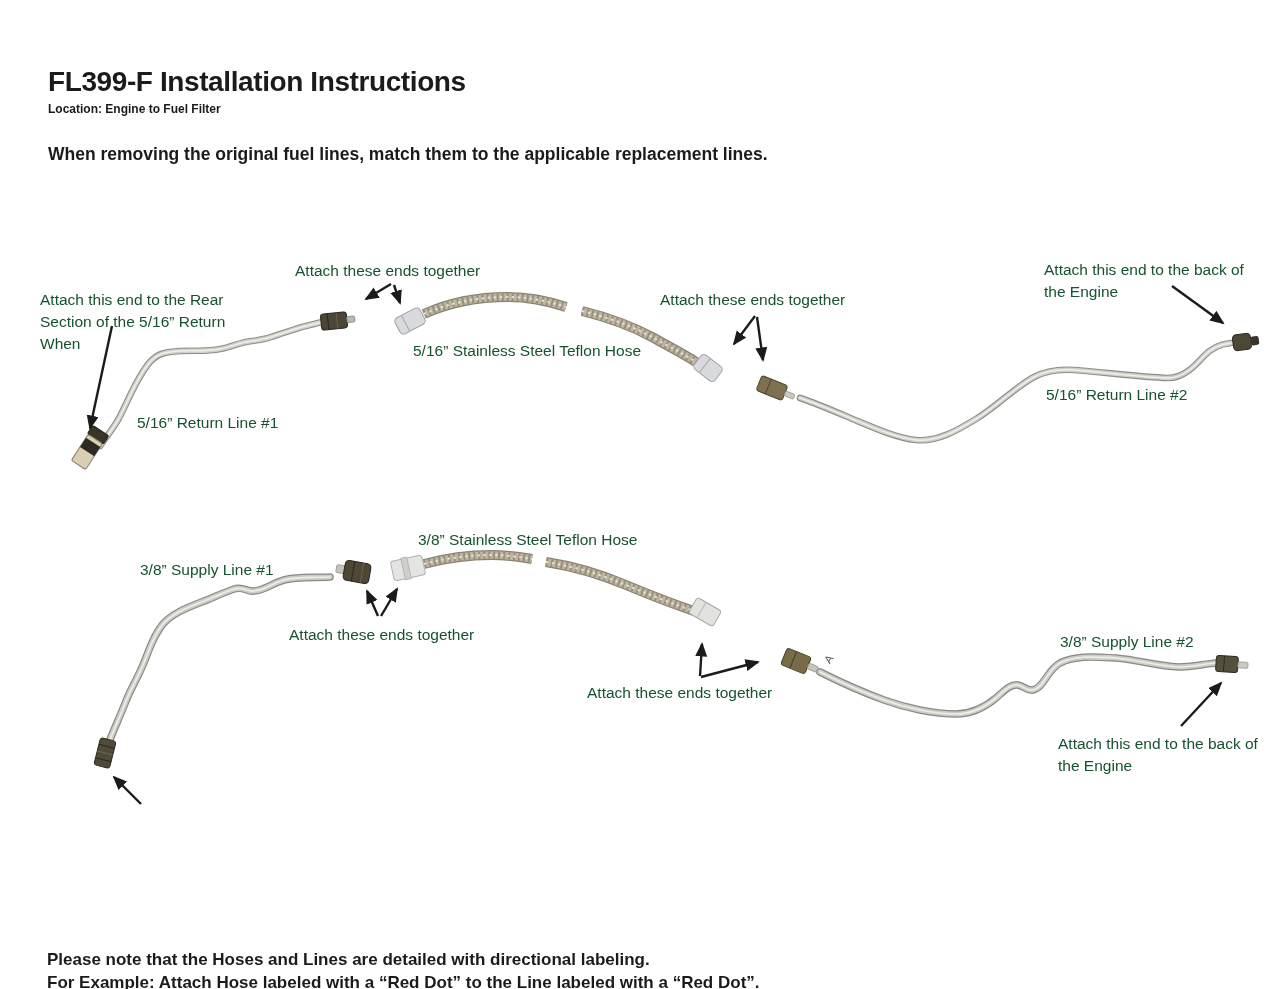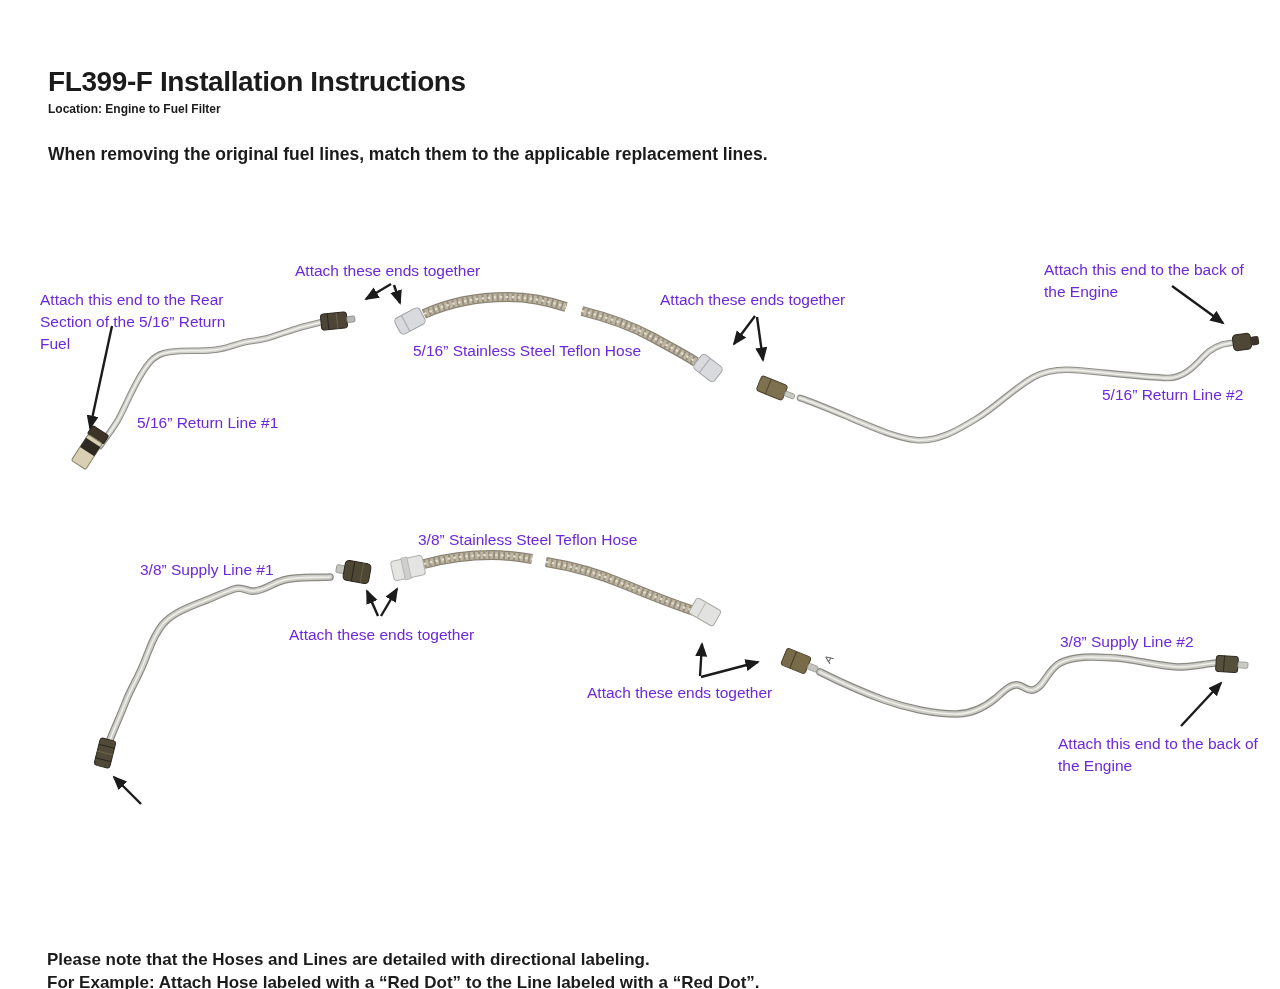--- a/index.html
+++ b/index.html
@@ -3,21 +3,21 @@
 <meta charset="utf-8">
 <style>
   html,body{margin:0;padding:0;background:#ffffff;}
   #page{position:relative;width:1280px;height:989px;background:#ffffff;overflow:hidden;
         font-family:"Liberation Sans",sans-serif;color:#1b1b1b;}
   .abs{position:absolute;}
   .title{font-size:28px;font-weight:bold;letter-spacing:-0.4px;white-space:nowrap;}
   .subtitle{font-size:12px;font-weight:bold;white-space:nowrap;}
   .intro{font-size:17.5px;font-weight:bold;white-space:nowrap;}
   .note{font-size:17px;font-weight:bold;white-space:nowrap;line-height:23px;margin-top:40px;}
-  .lbl{font-size:15.5px;line-height:22px;white-space:nowrap;color:#6d28d9;}
+  .lbl{font-size:15.5px;line-height:22px;white-space:nowrap;color:#14532d;}
   .a-mark{font-size:11px;color:#4a4a4a;transform:rotate(-55deg);}
   svg{position:absolute;left:0;top:0;}
   .tube-o{fill:none;stroke:#8f8e89;stroke-width:6.6;stroke-linecap:round;}
   .tube-i{fill:none;stroke:#d0cfca;stroke-width:4.4;stroke-linecap:round;}
   .tube-h{fill:none;stroke:#efefeb;stroke-width:1.5;stroke-linecap:round;}
   .t38-o{fill:none;stroke:#8a8984;stroke-width:7.6;stroke-linecap:round;}
   .t38-i{fill:none;stroke:#cccbc6;stroke-width:5.2;stroke-linecap:round;}
   .t38-h{fill:none;stroke:#eeeee9;stroke-width:1.7;stroke-linecap:round;}
   .hose-o{fill:none;stroke:#8a8171;stroke-width:10;}
   .hose-m{fill:none;stroke:#beb5a2;stroke-width:7.6;}
@@ -168,30 +168,30 @@
   </svg>
 
   <div class="abs title" style="left:48px;top:66px;text-align:center;">FL399-F Installation Instructions</div>
   <div class="abs subtitle" style="left:48px;top:102px;">Location: Engine to Fuel Filter</div>
   <div class="abs intro" style="left:48px;top:144px;">When removing the original fuel lines, match them to the applicable replacement lines.</div>
 
   <div class="abs lbl" style="left:295px;top:260px;">Attach these ends together</div>
   <div class="abs lbl" style="left:40px;top:289px;">
     <div>Attach this end to the Rear</div>
     <div>Section of the 5/16” Return</div>
-    <div>Fuel</div>
+    <div>When</div>
   </div>
   <div class="abs lbl" style="left:413px;top:340px;">5/16” Stainless Steel Teflon Hose</div>
   <div class="abs lbl" style="left:137px;top:412px;">5/16” Return Line #1</div>
   <div class="abs lbl" style="left:660px;top:289px;">Attach these ends together</div>
   <div class="abs lbl" style="left:1044px;top:259px;">
     <div>Attach this end to the back of</div>
     <div>the Engine</div>
   </div>
-  <div class="abs lbl" style="left:1102px;top:384px;">5/16” Return Line #2</div>
+  <div class="abs lbl" style="left:1046px;top:384px;">5/16” Return Line #2</div>
 
   <div class="abs lbl" style="left:418px;top:529px;">3/8” Stainless Steel Teflon Hose</div>
   <div class="abs lbl" style="left:140px;top:559px;text-align:right;">3/8” Supply Line #1</div>
   <div class="abs lbl" style="left:289px;top:624px;">Attach these ends together</div>
   <div class="abs lbl" style="left:587px;top:682px;">Attach these ends together</div>
   <div class="abs lbl a-mark" style="left:825px;top:648px;">A</div>
   <div class="abs lbl" style="left:1060px;top:631px;">3/8” Supply Line #2</div>
   <div class="abs lbl" style="left:1058px;top:733px;">
     <div>Attach this end to the back of</div>
     <div>the Engine</div>

